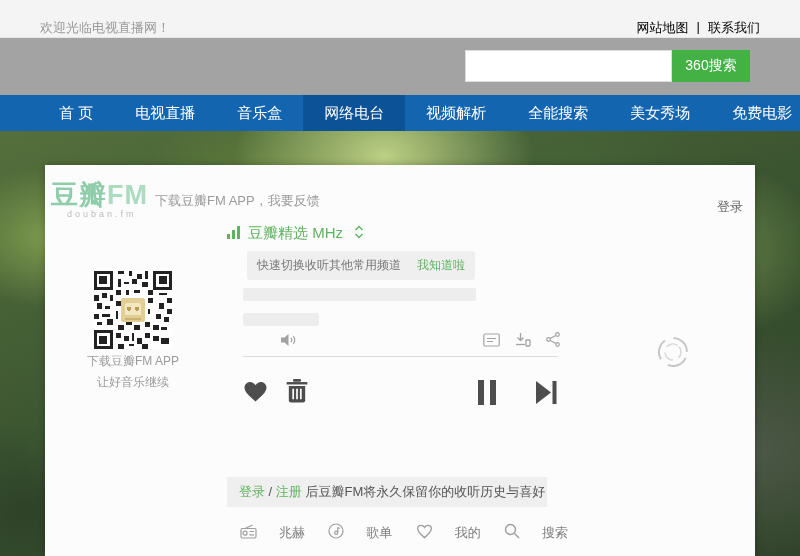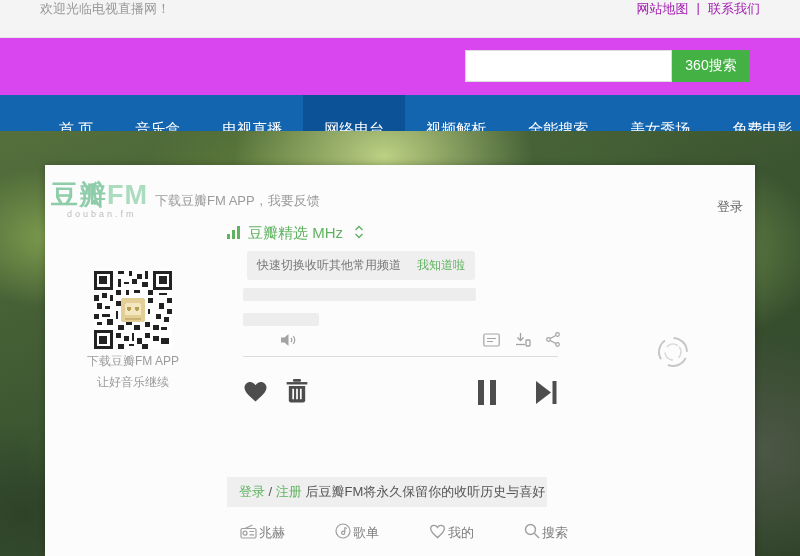--- a/index.html
+++ b/index.html
@@ -1,35 +1,35 @@
 <!DOCTYPE html>
 <html style="--nav-blue: #1365af; --nav-active: #0c5296; --search-green: #43b143; --douban-green: #5fb25f; --logo-green: #8fcdaa;"><head>
 <meta charset="utf-8">
 <style>
   * { margin:0; padding:0; box-sizing:border-box; }
   body { font-family:"Liberation Sans","DejaVu Sans",sans-serif; background:#fff; }
   .page { position:relative; width:800px; height:556px; overflow:hidden; background:#fff; }
 
   
   .topbar { height:38px; background:#f4f4f4; border-bottom:1px solid #e6e6e6;
-    display:flex; justify-content:space-between; align-items:flex-start; padding:0 40px;
+    display:flex; justify-content:space-between; align-items:flex-end; padding:0 40px;
     font-size:13px; color:#999; }
-  .topbar-right { color:#a21caf; display:flex; gap:8px; }
+  .topbar-right { color:#000000; display:flex; gap:8px; }
   .topbar-right .lnk { cursor:pointer; }
 
   
-  .search-row { height:57px; background:#d946ef; position:relative; }
+  .search-row { height:57px; background:#a3a3a3; position:relative; }
   .search-form { position:absolute; right:50px; top:12px; display:flex; }
   .search-input { width:207px; height:32px; border:1px solid #ddd; outline:none; padding:0 8px; font-size:13px; }
   .search-btn { width:78px; height:32px; border:none; background:var(--search-green,#43b143);
     color:#fff; font-size:14px; cursor:pointer; font-family:inherit; }
 
   
   .nav { height:36px; background:var(--nav-blue,#1365af); display:flex; padding-left:38px; }
-  .nav-item { padding:16px 21px; line-height:36px; color:#fff; font-size:15px; cursor:pointer; white-space:nowrap; }
+  .nav-item { padding:0 21px; line-height:36px; color:#fff; font-size:15px; cursor:pointer; white-space:nowrap; }
   .nav-item.active { background:var(--nav-active,#0c5296); }
 
   
   .hero { position:relative; height:425px;
     background:
       radial-gradient(140px 100px at 6% 25%, rgba(130,160,80,.9), transparent 70%),
       radial-gradient(160px 120px at 15% 70%, rgba(60,90,50,.95), transparent 70%),
       radial-gradient(230px 160px at 48% 6%, rgba(195,215,135,.95), transparent 65%),
       radial-gradient(180px 130px at 33% 14%, rgba(100,130,60,.9), transparent 70%),
       radial-gradient(200px 150px at 68% 12%, rgba(70,100,55,.95), transparent 70%),
@@ -81,21 +81,21 @@
   .ctrl-pause { left:233px; top:1px; }
   .ctrl-next { left:293px; top:1px; }
 
   .spinner { left:610px; top:169px; width:36px; height:36px; }
 
   .notice { left:182px; top:312px; width:320px; height:30px; background:#efefef;
     font-size:13px; color:#555; line-height:30px; padding-left:12px; white-space:nowrap; }
   .notice .grn { color:var(--douban-green,#5fb25f); cursor:pointer; }
 
   .bottom-nav { left:195px; top:358px; width:328px; display:flex; justify-content:space-between; }
-  .bn-item { display:flex; align-items:center; gap:2px; font-size:13px; color:#7d7d7d; cursor:pointer; }
+  .bn-item { display:flex; align-items:center; gap:22px; font-size:13px; color:#7d7d7d; cursor:pointer; }
 </style>
 </head>
 <body>
 
 <div class="page">
 
   <div class="topbar">
     <span>欢迎光临电视直播网！</span>
     <span class="topbar-right">
       <span class="lnk">网站地图</span>
@@ -106,22 +106,22 @@
 
   <div class="search-row">
     <div class="search-form">
       <input class="search-input" type="text" placeholder="" style="">
       <button class="search-btn">360搜索</button>
     </div>
   </div>
 
   <div class="nav">
     <div class="nav-item">首 页</div>
+    <div class="nav-item">电视直播</div>
     <div class="nav-item">音乐盒</div>
-    <div class="nav-item">电视直播</div>
     <div class="nav-item active">网络电台</div>
     <div class="nav-item">视频解析</div>
     <div class="nav-item">全能搜索</div>
     <div class="nav-item">美女秀场</div>
     <div class="nav-item">免费电影</div>
 
   </div>
 
   <div class="hero">
     <div class="fm-panel">

